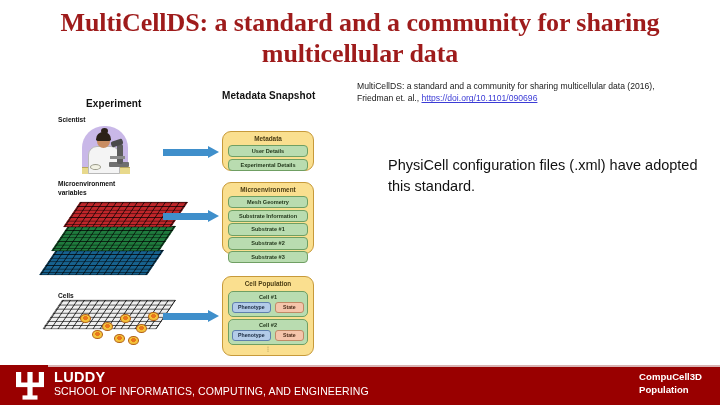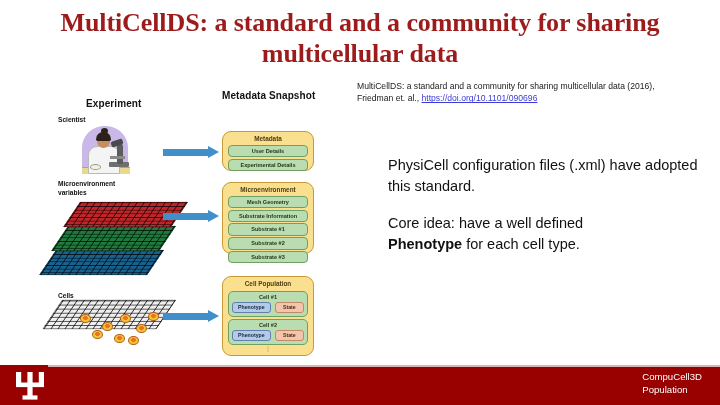--- a/index.html
+++ b/index.html
@@ -196,43 +196,38 @@
   .iu-logo{
     position:absolute;left:14px;top:6px;width:32px;height:29px;
   }
   .footer-brand{
     position:absolute;left:54px;top:4px;color:#ffffff;
   }
   .footer-brand .l1{font-size:14.5px;font-weight:bold;line-height:1.12;letter-spacing:0.3px;}
   .footer-brand .l2{font-size:10.5px;line-height:1.3;letter-spacing:0.1px;}
   .footer-right{
     position:absolute;right:18px;top:6px;text-align:left;color:#ffffff;
-    font-size:9.6px;font-weight:normal;line-height:1.35;
+    font-size:9.6px;font-weight:bold;line-height:1.35;
   }
 </style>
 </head>
 <body>
 
 <div class="slide">
 
   <div class="title">MultiCellDS: a standard and a community for sharing multicellular data</div>
 
   <div class="citation">
     <span>MultiCellDS: a standard and a community for sharing multicellular data (2016), Friedman et. al.,</span>
     <a class="doi" href="#">https://doi.org/10.1101/090696</a>
   </div>
 
   <div class="bodytext">
     <p>PhysiCell configuration files (.xml) have adopted this standard.</p>
     <div class="gap"></div>
-    <p>
-      <span>Core idea: have a well defined</span><br>
-      <b>Phenotype</b>
-      <span>for each cell type.</span>
-    </p>
   </div>
 
   <div class="colhead exp">Experiment</div>
   <div class="colhead dig">Metadata Snapshot</div>
 
   <div class="slabel sci">Scientist</div>
   <div class="slabel micro">Microenvironment variables</div>
   <div class="slabel cells">Cells</div>
 
   <div class="scientist">
@@ -324,20 +319,22 @@
       <g fill="#ffffff">
         <rect x="2" y="1" width="5.2" height="14"></rect>
         <rect x="13.4" y="1" width="5.2" height="27"></rect>
         <rect x="24.8" y="1" width="5.2" height="14"></rect>
         <rect x="2" y="11.5" width="28" height="4.6"></rect>
         <rect x="8.5" y="24.4" width="15" height="4.2"></rect>
       </g>
     </svg>
 
     <div class="footer-brand">
+      <div class="l1">LUDDY</div>
+      <div class="l2">SCHOOL OF INFORMATICS, COMPUTING, AND ENGINEERING</div>
     </div>
 
     <div class="footer-right">
       <div>CompuCell3D</div>
       <div>Population</div>
     </div>
   </div>
 
 </div>
 

